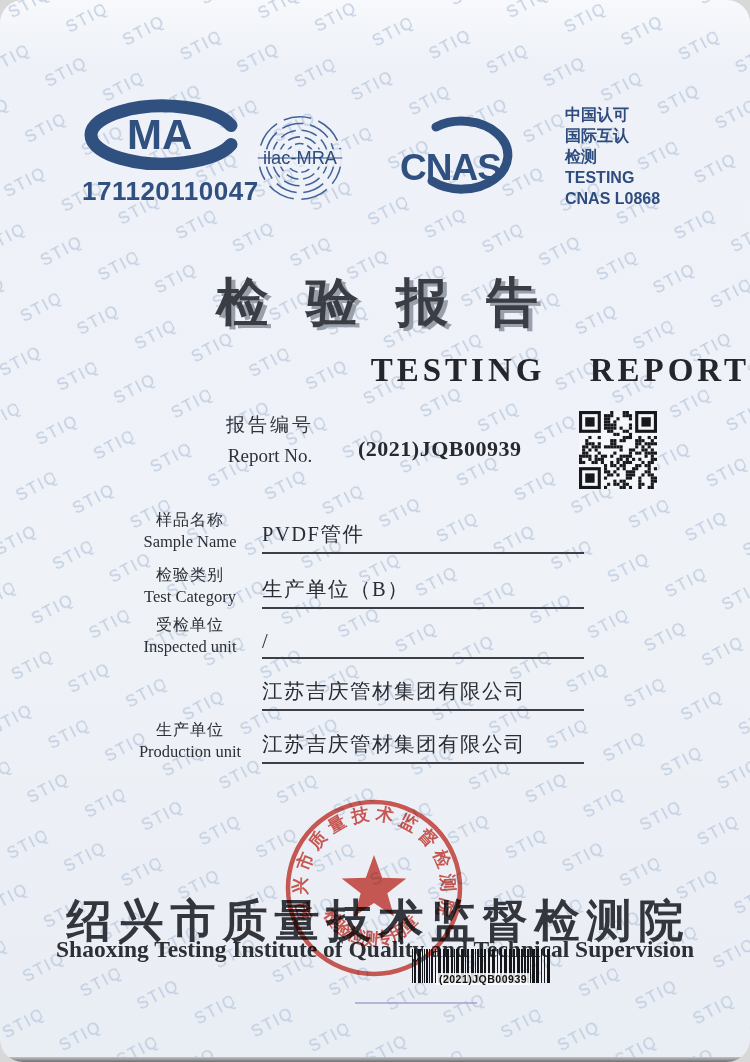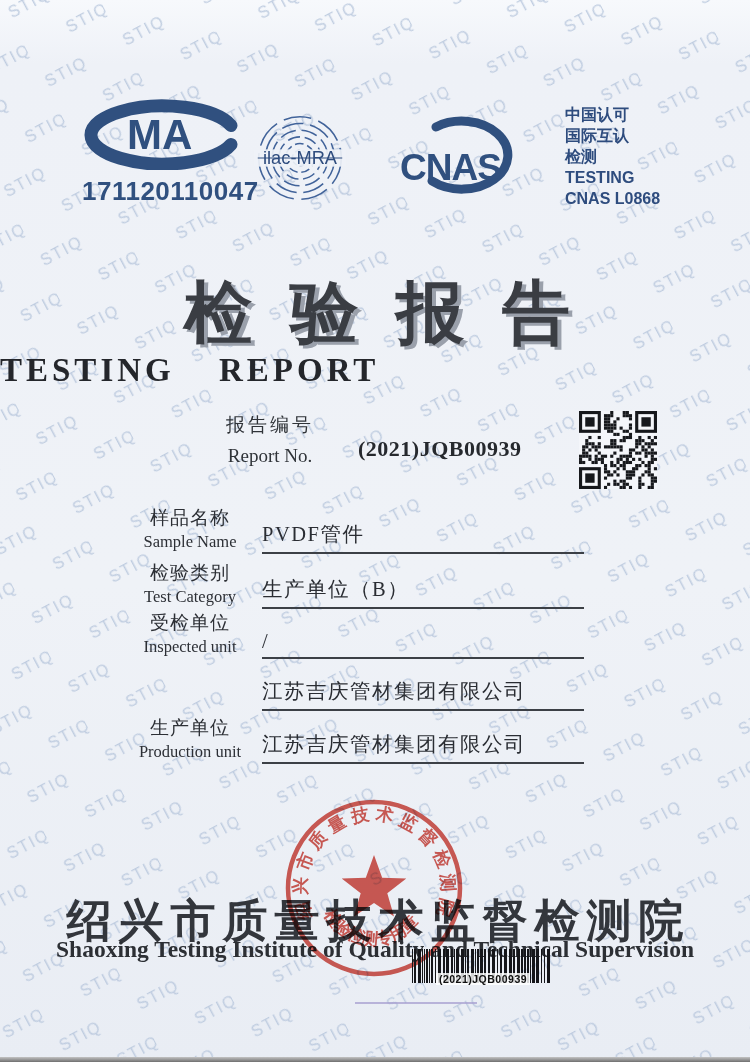--- a/index.html
+++ b/index.html
@@ -3,47 +3,48 @@
 <meta charset="utf-8">
 <style>
   * { margin:0; padding:0; box-sizing:border-box; }
   html,body { background:#d8d8d8; }
   .page{
     position:relative; width:750px; height:1062px; margin:0 auto;
     overflow:hidden;
     background:linear-gradient(180deg,#f7f9fc 0%,#eef1f7 6%,#eff2f7 55%,#e9edf4 100%);
     font-family:"Liberation Sans","DejaVu Sans",sans-serif;
     color:#33363b;
+    border-radius:23px;
   }
   .wm{ position:absolute; inset:0; opacity:.85; }
   .abs{ position:absolute; }
 
   
   .cma-wrap{ left:82px; top:98px; width:166px; text-align:center; }
   .cma-number{ margin-top:2px; font-size:26px; font-weight:700; color:#30507f; letter-spacing:.5px; }
   .acc-block{ left:565px; top:104px; line-height:21px; font-size:16px; font-weight:700; color:#2e4c7e; }
 
   
-  .title-cn{ left:0; right:0; top:268px; text-align:center; font-size:68px; font-weight:700;
+  .title-cn{ left:0; right:0; top:268px; text-align:center; font-size:52px; font-weight:700;
     letter-spacing:38px; padding-left:42px; color:#3a3d43; text-shadow:4px 3px 0 #9aa0ab; }
-  .title-en{ left:0; right:0; top:352px; text-align:left; font-size:33px; font-weight:600;
+  .title-en{ left:0; right:0; top:352px; text-align:right; font-size:33px; font-weight:600;
     font-family:"Liberation Serif","DejaVu Serif",serif; letter-spacing:4px; word-spacing:32px; color:#24262b; }
 
   
   .repno-labels{ left:190px; top:412px; width:160px; text-align:center; color:#2f3338; }
   .repno-cn{ font-size:19px; letter-spacing:3px; font-family:"Liberation Serif","DejaVu Serif",serif; }
   .repno-en{ font-size:19px; font-family:"Liberation Serif","DejaVu Serif",serif; margin-top:7px; }
   .repno-value{ left:358px; top:436px; font-size:22px; font-weight:700; color:#26292e;
     font-family:"Liberation Serif","DejaVu Serif",serif; letter-spacing:.5px; }
   .qr{ left:579px; top:411px; }
 
   
   .field-row{ left:128px; width:458px; height:46px; }
   .field-label{ position:absolute; left:0; bottom:2px; width:124px; text-align:center; color:#2c2f35; }
-  .field-label .cn{ font-size:19px; letter-spacing:1px; font-family:"Liberation Serif","DejaVu Serif",serif; }
+  .field-label .cn{ font-size:16px; letter-spacing:1px; font-family:"Liberation Serif","DejaVu Serif",serif; }
   .field-label .en{ font-size:16.5px; font-family:"Liberation Serif","DejaVu Serif",serif; margin-top:1px; }
   .field-value{ position:absolute; left:134px; bottom:6px; font-size:20.5px; color:#2a2d33;
     font-family:"Liberation Serif","DejaVu Serif",serif; letter-spacing:1.5px; white-space:nowrap; }
   .field-line{ position:absolute; left:134px; right:2px; bottom:0; height:2px; background:#3c4046; }
 
   
   .seal{ left:278px; top:792px; mix-blend-mode:multiply; opacity:.85; }
 
   
   .inst-cn{ left:0; right:0; top:891px; text-align:center; font-size:45px; font-weight:700;

